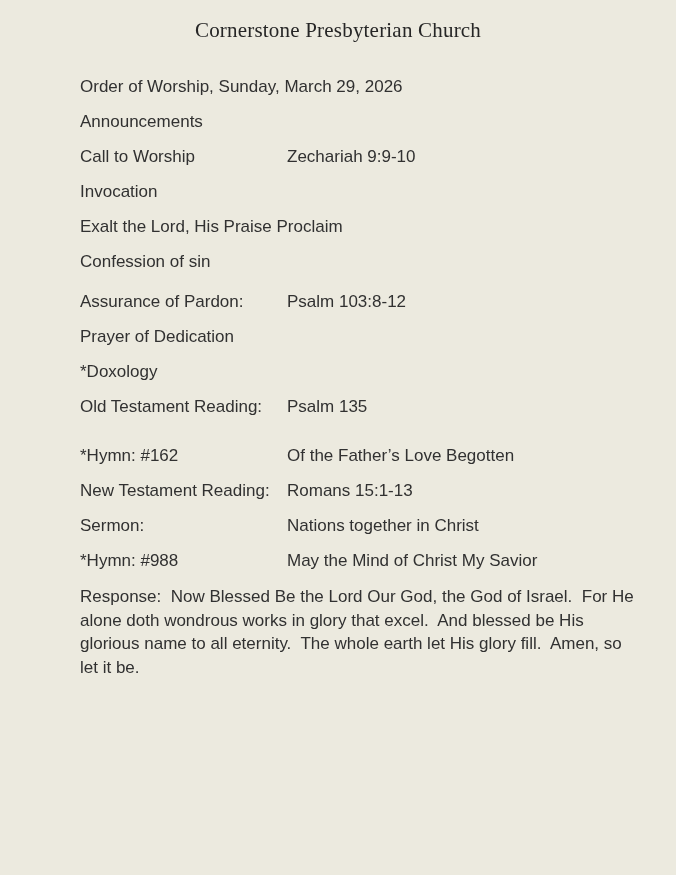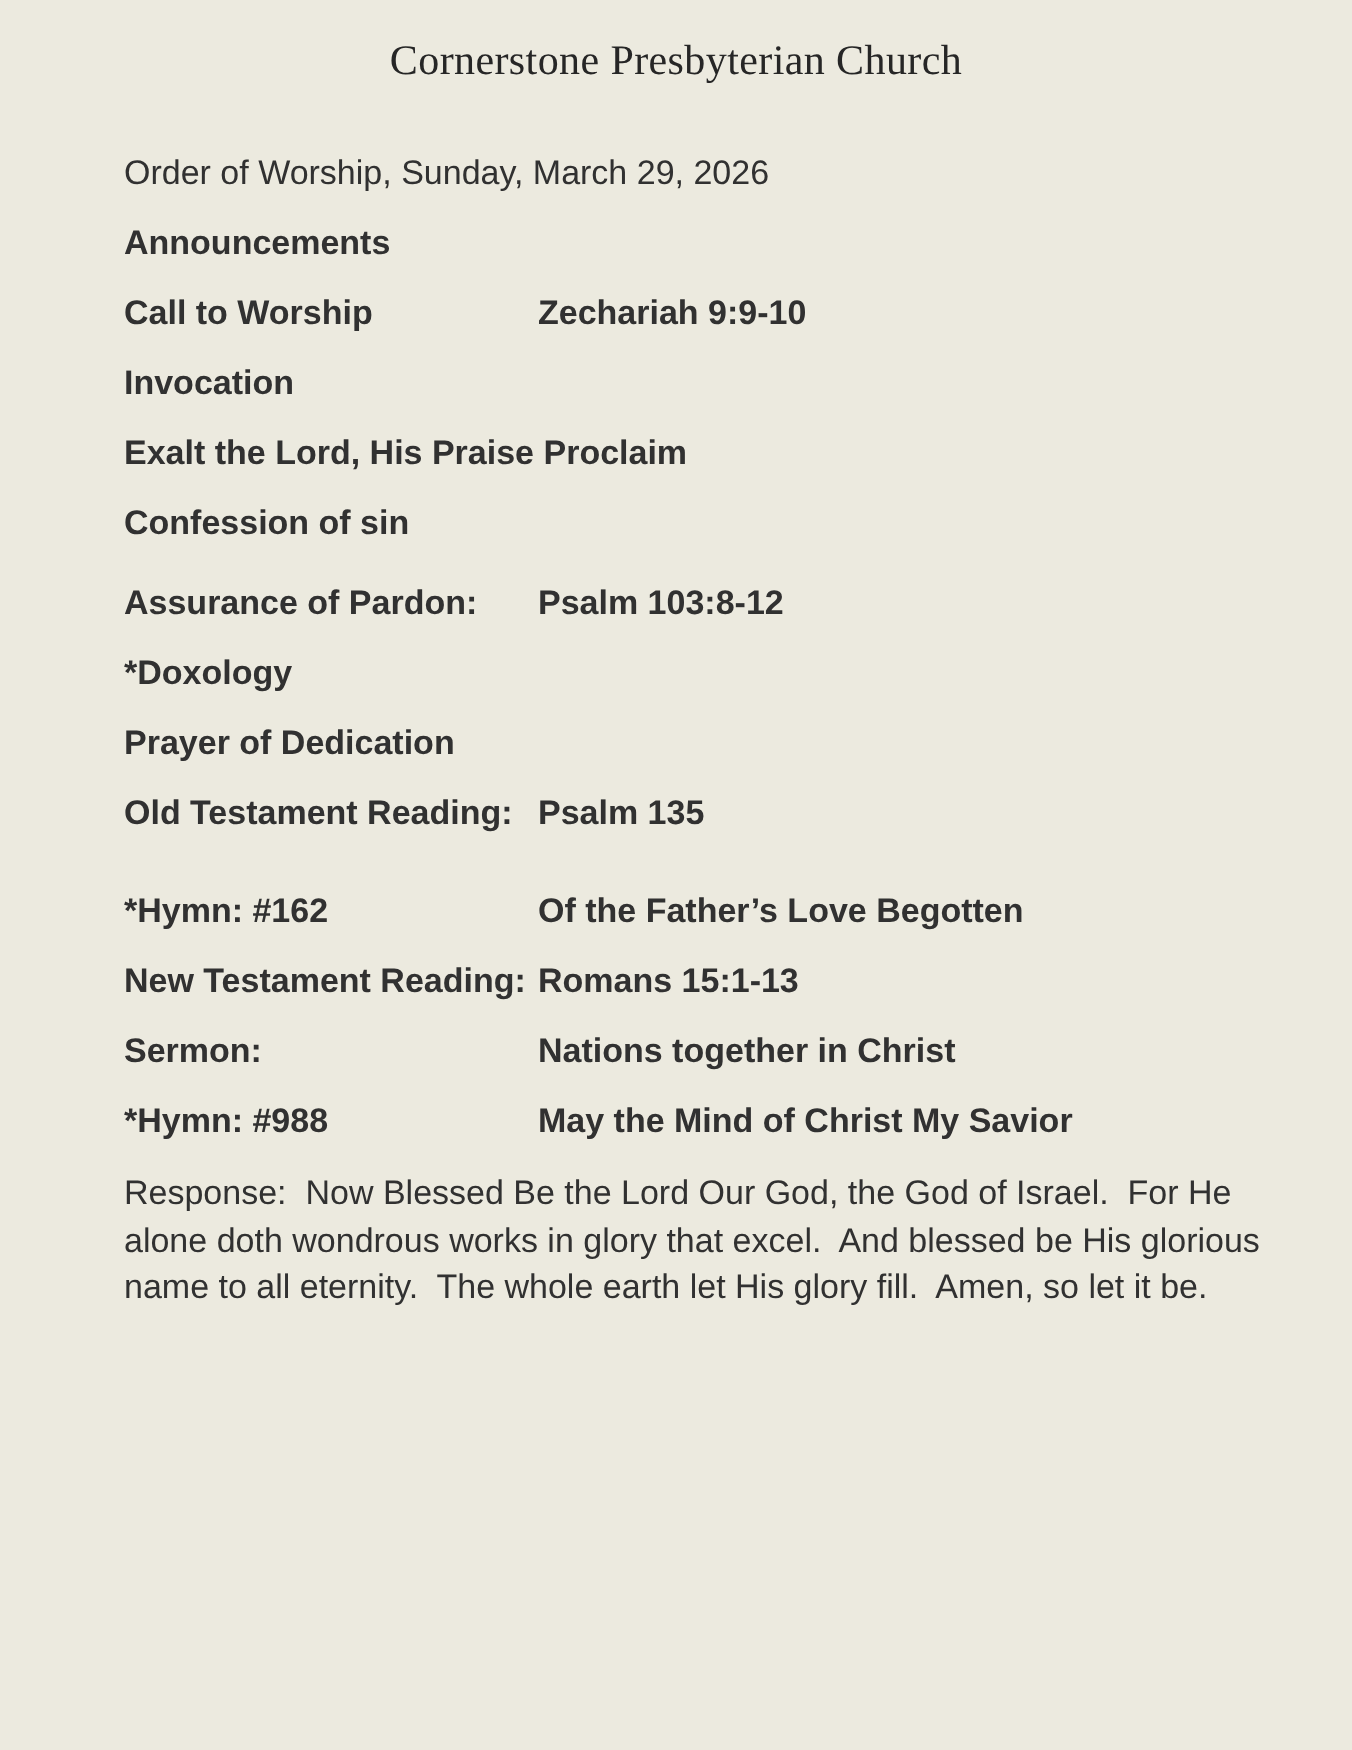--- a/index.html
+++ b/index.html
@@ -19,34 +19,33 @@
   .doc-title {
     font-family: "Liberation Serif", serif;
     font-size: 21px;
     line-height: 30px;
     text-align: center;
     color: #262626;
     letter-spacing: 0.2px;
   }
   .content {
     margin-top: 31px;
-    padding-left: 62px;
+    padding-left: 80px;
     padding-right: 38px;
     color: #313131;
     font-size: 17px;
   }
   .heading-line {
     line-height: 21px;
     margin-bottom: 14px;
   }
   .order-row {
     display: flex;
     line-height: 21px;
     margin-bottom: 14px;
-    font-weight: bold;
   }
   .order-row.extra-gap {
     margin-bottom: 19px;
   }
   .order-label {
     width: 207px;
     flex: 0 0 207px;
   }
   .order-value {
     flex: 1;
@@ -91,26 +90,26 @@
     <span class="order-label">Confession of sin</span>
     <span class="order-value"></span>
   </div>
 
   <div class="order-row">
     <span class="order-label">Assurance of Pardon:</span>
     <span class="order-value">Psalm 103:8-12</span>
   </div>
 
   <div class="order-row">
-    <span class="order-label">*Doxology</span>
+    <span class="order-label">Prayer of Dedication</span>
     <span class="order-value"></span>
   </div>
 
   <div class="order-row">
-    <span class="order-label">Prayer of Dedication</span>
+    <span class="order-label">*Doxology</span>
     <span class="order-value"></span>
   </div>
 
   <div class="order-row">
     <span class="order-label">Old Testament Reading:</span>
     <span class="order-value">Psalm 135</span>
   </div>
 
   <div class="order-row">
     <span class="order-value"></span>

